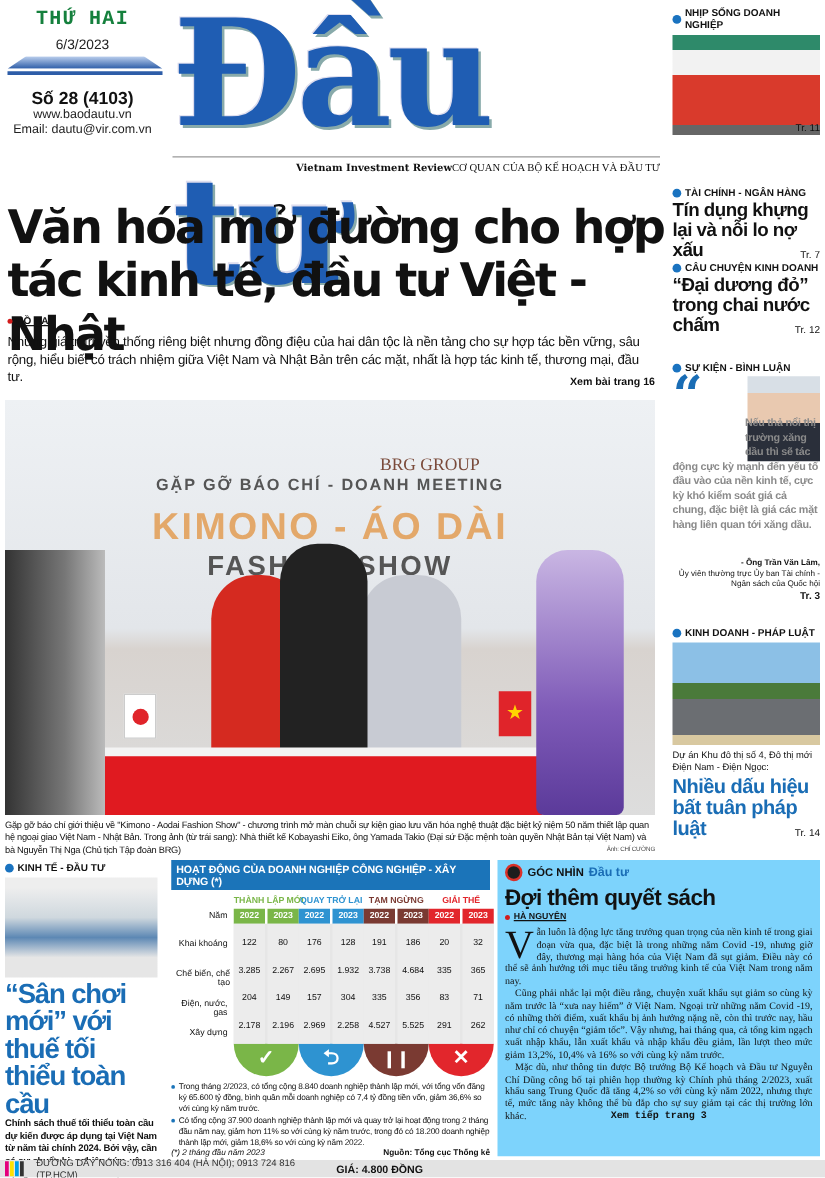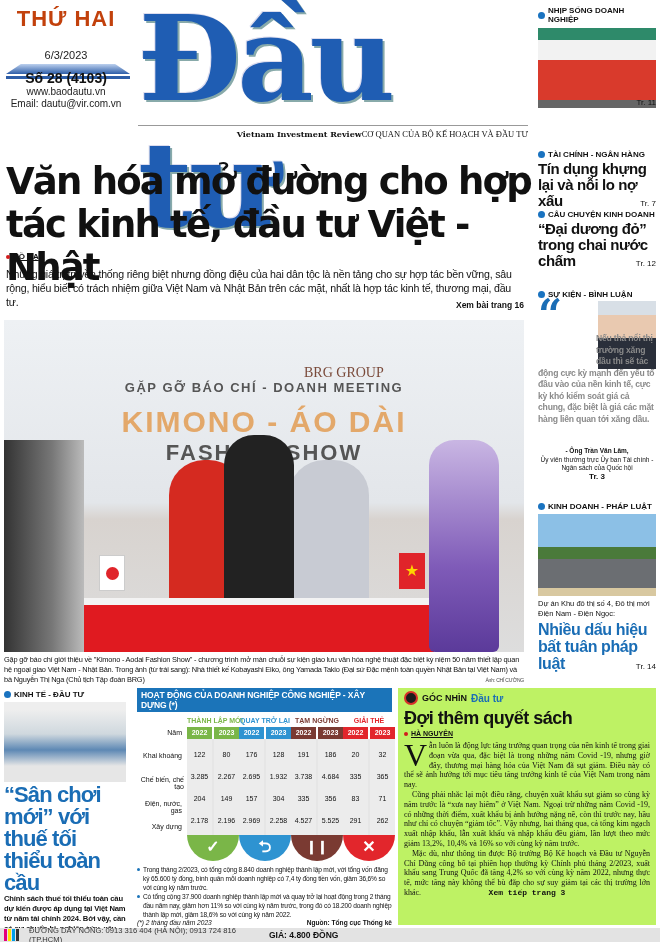--- a/index.html
+++ b/index.html
@@ -1,21 +1,21 @@
 <!DOCTYPE html>
 <html><head>
 <meta charset="utf-8">
 <style>
 *{box-sizing:border-box;margin:0;padding:0}
 body{width:660px;height:942px;background:#fff;font-family:"Liberation Sans",sans-serif;color:#111;position:relative;overflow:hidden}
 .abs{position:absolute}
 
 #dateblock{left:6px;top:6px;width:120px;text-align:center}
-#dateblock .day{font-family:Liberation Sans, sans-serif;font-weight:900;font-size:22px;letter-spacing:1px;color:#c2410c}
-#dateblock .date{font-size:11px;color:#222;margin-top:17px}
+#dateblock .day{font-family:Liberation Mono, monospace;font-weight:900;font-size:16px;letter-spacing:1px;color:#15803d}
+#dateblock .date{font-size:11px;color:#222;margin-top:6px}
 #dateblock .bar{margin:3px auto 0;width:124px;height:10px;background:linear-gradient(#bcd0ee,#2d5da8);clip-path:polygon(12% 0,88% 0,100% 100%,0 100%)}
 #dateblock .bar2{width:124px;height:3px;background:#2d5da8;margin-top:2px}
 #issue{left:6px;top:70px;width:120px;text-align:center}
 #issue .num{font-weight:bold;font-size:14px}
 #issue .l{font-size:10px;color:#222;line-height:12px}
 #logo{left:138px;top:-4px;width:390px;height:126px;font-family:"DejaVu Serif",serif;font-weight:bold;font-size:118px;color:#1f5db3;letter-spacing:-4px;line-height:126px;text-shadow:2px 2px 0 #8aa,-1px -1px 0 #dde}
 #subline{left:138px;top:125px;width:390px;border-top:1px solid #999;padding-top:3px;display:flex;justify-content:flex-end}
 #subline .en{font-family:"DejaVu Serif",serif;font-weight:bold;font-size:8px}
 #subline .vn{font-family:"Liberation Serif",serif;font-size:8.5px}
 
@@ -66,21 +66,21 @@
 .colgrp .body div{flex:1;background:#ececec;display:flex;flex-direction:column;justify-content:space-around;align-items:center;font-size:7px;padding:4px 0}
 .colgrp .btn{height:26px;border-radius:0 0 26px 26px;color:#fff;text-align:center;font-size:16px;line-height:24px;font-weight:bold}
 .rowlbl{position:absolute;left:0;width:45px;text-align:right;font-size:7px}
 #info .notes{font-size:6.6px;line-height:9px;margin-top:3px;letter-spacing:-.15px}
 #info .notes li{list-style:none;padding-left:6px;position:relative}
 #info .notes li::before{content:"";position:absolute;left:0;top:3px;width:3px;height:3px;border-radius:50%;background:#1b74b9}
 #info .foot{display:flex;justify-content:space-between;font-size:6.6px}
 #info .foot i{font-style:italic}
 #info .foot b{font-weight:bold}
 
-#gn{left:398px;top:688px;width:258px;height:237px;background:#bef264;padding:3px 6px}
+#gn{left:398px;top:688px;width:258px;height:237px;background:#7dd3fc;padding:3px 6px}
 #gn .kick{display:flex;align-items:center;gap:4px;font-weight:bold;font-size:9px}
 #gn .kick .circ{width:14px;height:14px;border-radius:50%;background:#1d1d1d;border:2px solid #d9312a}
 #gn .kick .dt{color:#1a6db5;font-size:10px}
 #gn h2{font-weight:bold;font-size:18px;margin-top:3px;letter-spacing:-.5px}
 #gn .by{font-size:7px;font-weight:bold;display:flex;align-items:center;gap:3px;margin-top:1px}
 #gn .by .rdot{width:4px;height:4px;border-radius:50%;background:#d21c1c}
 #gn .body{font-family:"Liberation Serif",serif;font-size:8px;line-height:9.8px;text-align:justify;margin-top:4px}
 #gn .body p{text-indent:8px}
 #gn .body p.first{text-indent:0}
 #gn .drop{float:left;font-size:32px;line-height:28px;margin-right:2px;font-family:"Liberation Serif",serif}
@@ -168,21 +168,21 @@
 <div class="abs rcol" style="top:290px">
   <div class="kicker">
       <span class="dot"></span>
       <span>SỰ KIỆN - BÌNH LUẬN</span>
     </div>
   <div style="position:relative;height:150px;margin-top:2px">
     <div style="position:absolute;left:0;top:-6px;font-family:'DejaVu Serif',serif;font-weight:bold;font-size:42px;color:#1a6db5;line-height:42px">“</div>
     <div style="position:absolute;right:0;top:0;width:58px;height:68px;background:linear-gradient(#d8dfe6 0 20%,#e9c9b0 20% 55%,#2a2f3a 55%)"></div>
     <div style="position:absolute;left:0;top:32px;width:118px;font-weight:bold;font-size:8.6px;line-height:11.5px;color:#8a8a8a;letter-spacing:-.2px"><span style="display:inline-block;width:58px;float:left;height:34px"></span><span>Nếu thả nổi thị trường xăng dầu thì sẽ tác động cực kỳ mạnh đến yếu tố đầu vào của nền kinh tế, cực kỳ khó kiểm soát giá cả chung, đặc biệt là giá các mặt hàng liên quan tới xăng dầu.</span></div>
   </div>
-  <div style="text-align:center;font-size:6.5px;line-height:8.5px;margin-top:-4px">
+  <div style="text-align:right;font-size:6.5px;line-height:8.5px;margin-top:-4px">
     <div style="font-weight:bold">- Ông Trần Văn Lâm,</div>
     <div>Ủy viên thường trực Ủy ban Tài chính - Ngân sách của Quốc hội</div>
     <div style="font-weight:bold;font-size:8px">Tr. 3</div>
   </div>
 </div>
 <div class="abs rcol" style="top:502px">
   <div class="kicker">
       <span class="dot"></span>
       <span>KINH DOANH - PHÁP LUẬT</span>
     </div>

